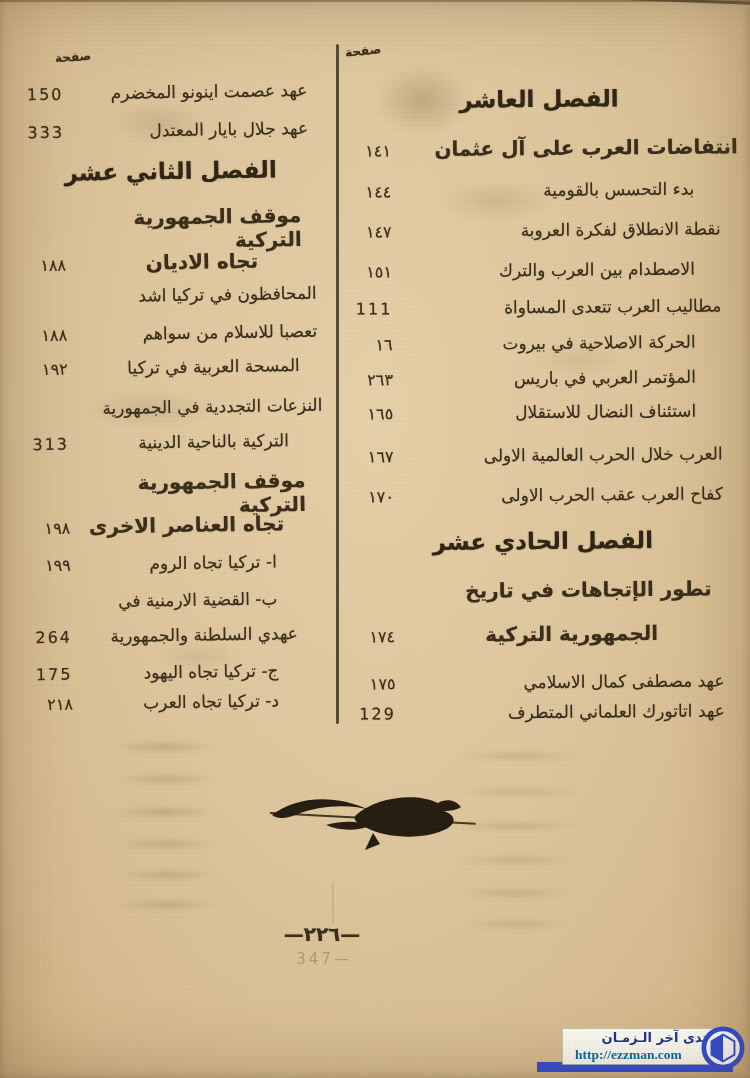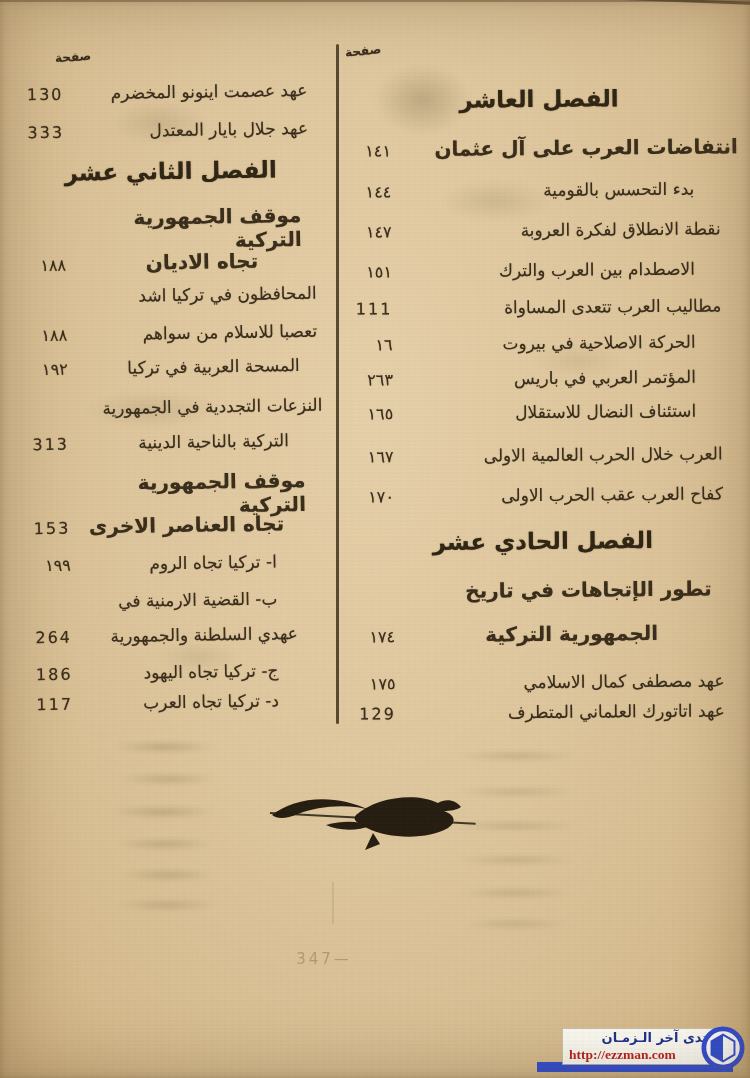--- a/index.html
+++ b/index.html
@@ -45,21 +45,21 @@
 
   .gh{position:absolute;pointer-events:none;filter:blur(2px);
     background:radial-gradient(ellipse closest-side, rgba(110,96,60,.55), rgba(110,96,60,0) 72%);}
   .gh-line{position:absolute;pointer-events:none;background:rgba(96,82,50,.28);filter:blur(.7px);}
 
   .wm-strip{position:absolute;left:537px;top:1062px;width:196px;height:10px;background:#2b49d4;}
   .wm-box{position:absolute;left:563px;top:1029px;width:164px;height:35px;background:#fbfbf4;
     box-shadow:0 0 0 1px rgba(200,195,175,.8);}
   .wm-title{position:absolute;right:6px;top:1px;font-size:13px;font-weight:bold;color:#1c2e8f;
     direction:rtl;white-space:nowrap;}
-  .wm-url{position:absolute;left:6px;bottom:1px;font-size:13.5px;font-weight:bold;color:#b91c1c;
+  .wm-url{position:absolute;left:12px;bottom:1px;font-size:13.5px;font-weight:bold;color:#0369a1;
     font-family:"Liberation Serif","DejaVu Serif",serif;white-space:nowrap;}
   .wm-logo{position:absolute;left:701px;top:1026px;width:44px;height:44px;}
 </style>
 </head>
 <body>
 
 <div class="page">
 
   <div class="gh" style="left:355px;top:50px;width:135px;height:100px;opacity:.55"></div>
   <div class="gh" style="left:415px;top:172px;width:160px;height:58px;opacity:.3"></div>
@@ -146,21 +146,21 @@
     </div>
     <div class="row pad2" style="top:664px">
       <span class="txt">عهد اتاتورك العلماني المتطرف</span>
       <span class="num">129</span>
     </div>
   </div>
 
   <div class="col col-left ink">
     <div class="row pad2" style="top:42px">
       <span class="txt">عهد عصمت اينونو المخضرم</span>
-      <span class="num">130</span>
+      <span class="num">150</span>
     </div>
     <div class="row pad2" style="top:80px">
       <span class="txt">عهد جلال بايار المعتدل</span>
       <span class="num">333</span>
     </div>
     <div class="chapter" style="top:118px">الفصل الثاني عشر</div>
     <div class="row bigtxt" style="top:165px;padding-right:26px">
       <span class="txt">موقف الجمهورية التركية</span>
       <span class="num"></span>
     </div>
@@ -187,56 +187,57 @@
     <div class="row" style="top:392px;padding-right:42px">
       <span class="txt">التركية بالناحية الدينية</span>
       <span class="num">313</span>
     </div>
     <div class="row bigtxt" style="top:430px;padding-right:26px">
       <span class="txt">موقف الجمهورية التركية</span>
       <span class="num"></span>
     </div>
     <div class="row bigtxt" style="top:473px;padding-right:48px">
       <span class="txt">تجاه العناصر الاخرى</span>
-      <span class="num">153</span>
+      <span class="num">١٩٨</span>
     </div>
     <div class="row" style="top:513px;padding-right:56px">
       <span class="txt">ا- تركيا تجاه الروم</span>
       <span class="num">١٩٩</span>
     </div>
     <div class="row" style="top:550px;padding-right:56px">
       <span class="txt">ب- القضية الارمنية في</span>
       <span class="num"></span>
     </div>
     <div class="row" style="top:585px;padding-right:36px">
       <span class="txt">عهدي السلطنة والجمهورية</span>
       <span class="num">264</span>
     </div>
     <div class="row" style="top:622px;padding-right:56px">
       <span class="txt">ج- تركيا تجاه اليهود</span>
-      <span class="num">186</span>
+      <span class="num">175</span>
     </div>
     <div class="row" style="top:652px;padding-right:56px">
       <span class="txt">د- تركيا تجاه العرب</span>
-      <span class="num">117</span>
+      <span class="num">٢١٨</span>
     </div>
   </div>
 
   <div class="ornament">
     <svg viewBox="0 0 215 66" width="215" height="66" xmlns="http://www.w3.org/2000/svg">
       <g fill="#241c10">
         <path d="M4,31 C26,14 64,8 104,27 C82,19 50,22 30,30 C18,35 9,35 4,31 Z"></path>
         <path d="M88,31 C108,13 148,8 170,19 C178,14 188,16 193,23 C189,26 182,27 176,27 C187,31 189,38 180,44 C160,56 120,55 99,44 C89,39 84,36 88,31 Z"></path>
         <path d="M58,41 C76,36 92,37 102,42 C90,47 70,47 58,41 Z"></path>
         <path d="M105,49 L97,66 L112,60 Z"></path>
         <rect x="2" y="28" width="206" height="2" transform="rotate(3 2 28)" opacity="0.85"></rect>
       </g>
     </svg>
   </div>
 
+  <div class="folio ink">—٢٢٦—</div>
   <div class="folio-ghost">347—</div>
 
   <div class="wm-strip"></div>
   <div class="wm-box">
     <span class="wm-title">منتدى آخر الـزمـان</span>
     <span class="wm-url">http://ezzman.com</span>
   </div>
   <div class="wm-logo">
     <svg viewBox="0 0 46 46" width="44" height="44" xmlns="http://www.w3.org/2000/svg">
       <circle cx="23" cy="23" r="20" fill="#ffffff" stroke="#2b49d4" stroke-width="5"></circle>

